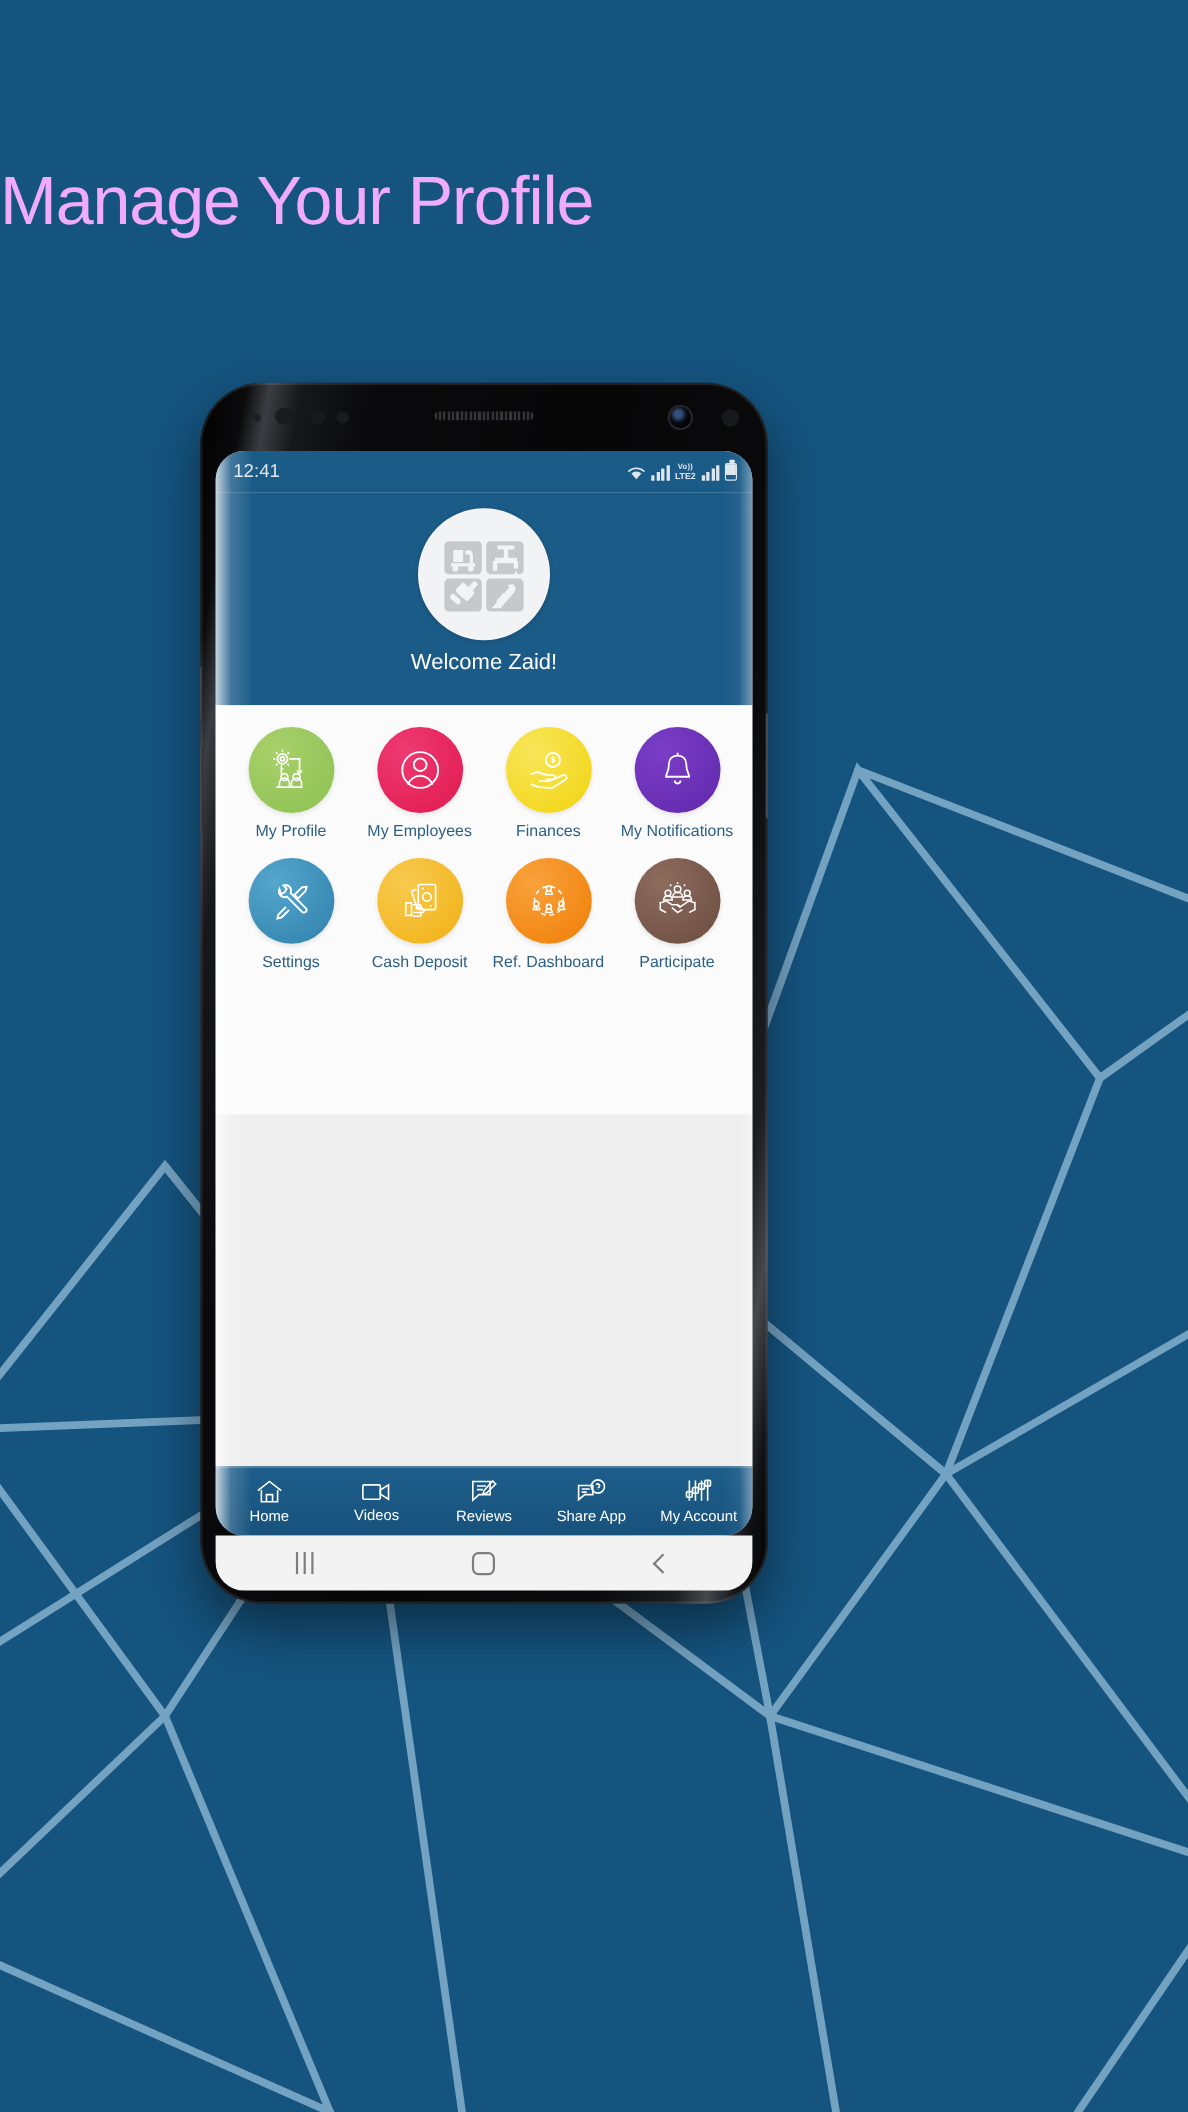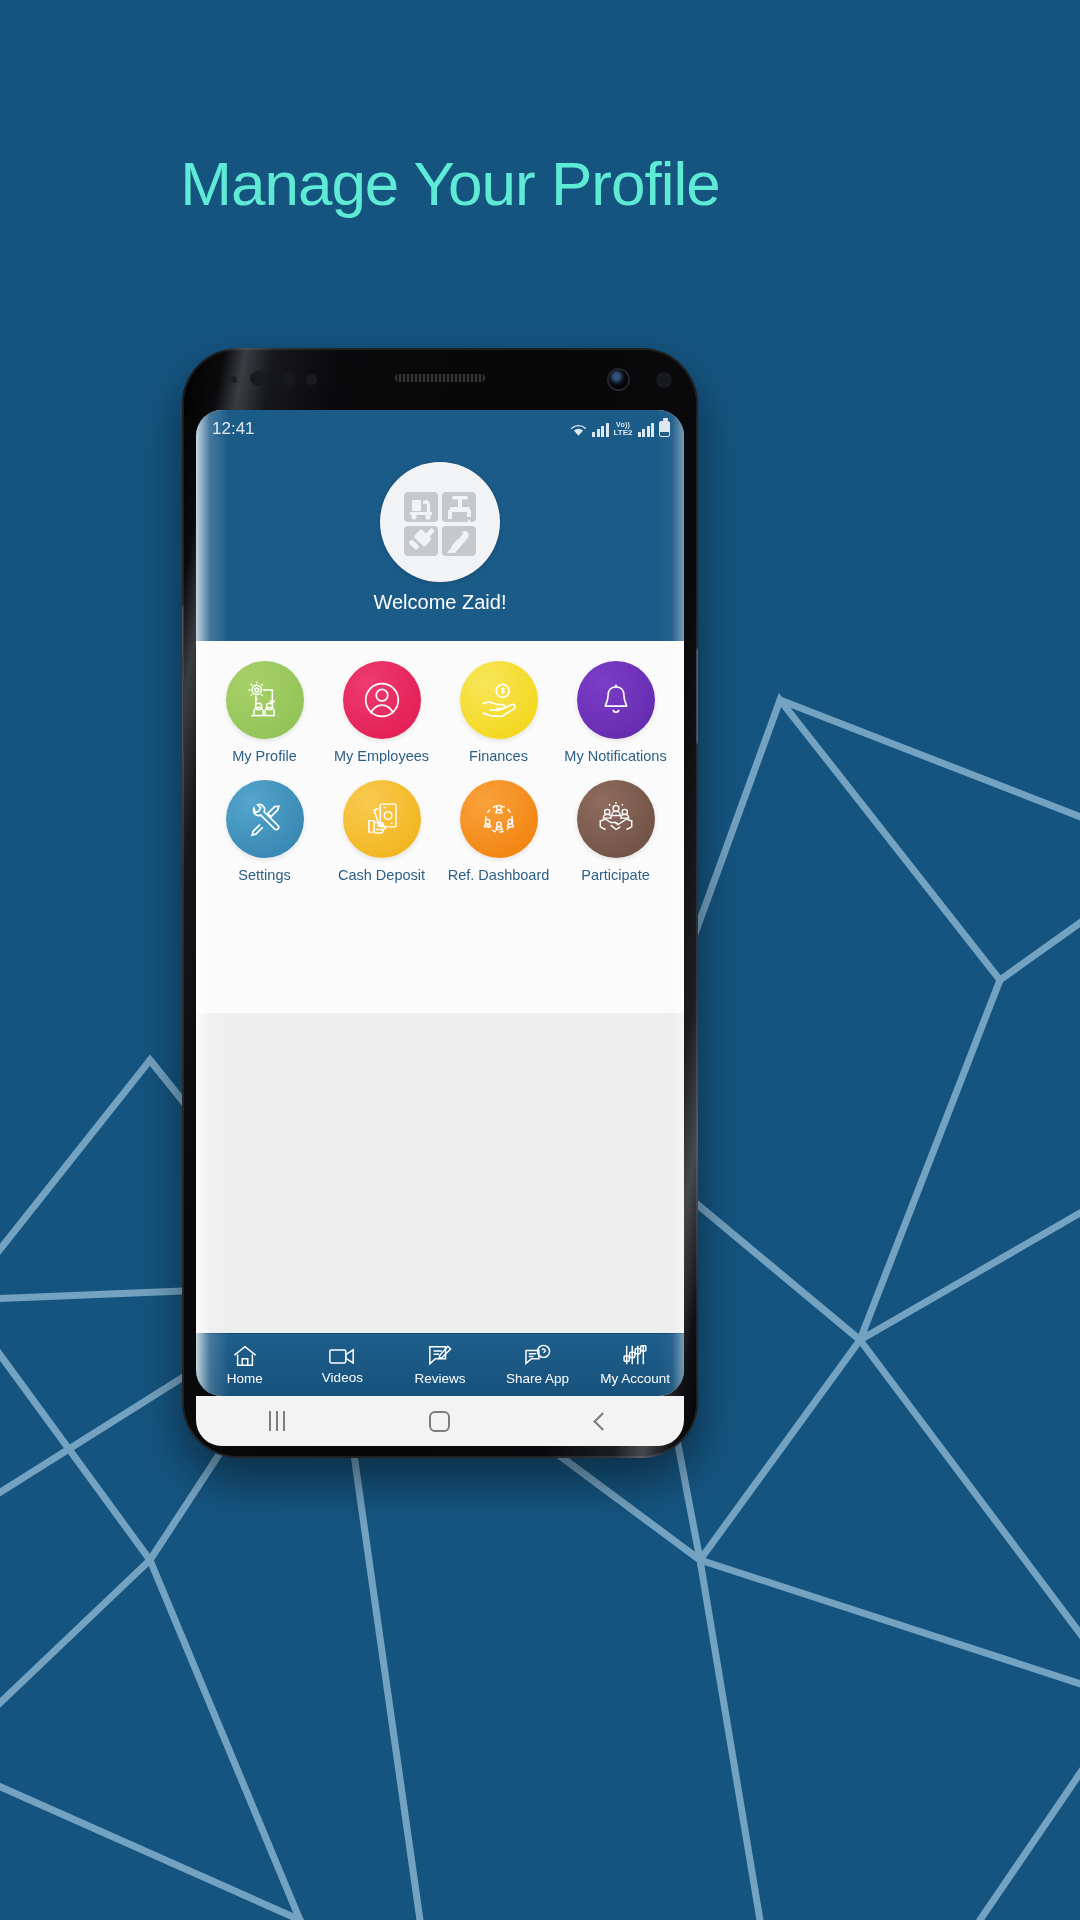--- a/index.html
+++ b/index.html
@@ -10,22 +10,21 @@
     position:relative;
   }
 
   
   #bg-polys { position:absolute; inset:0; width:1080px; height:1920px; z-index:0; }
 
   
   .headline {
     position:absolute;
     top:148px; left:0; width:900px;
-    text-align:center;
-    color:#5eead4;
+    color:#f0abfc;
     font-size:62px;
     font-weight:400;
     letter-spacing:-1px;
     z-index:3;
     font-family:"Liberation Sans", sans-serif;
   }
 
   
   .phone-wrap {
     position:absolute;

